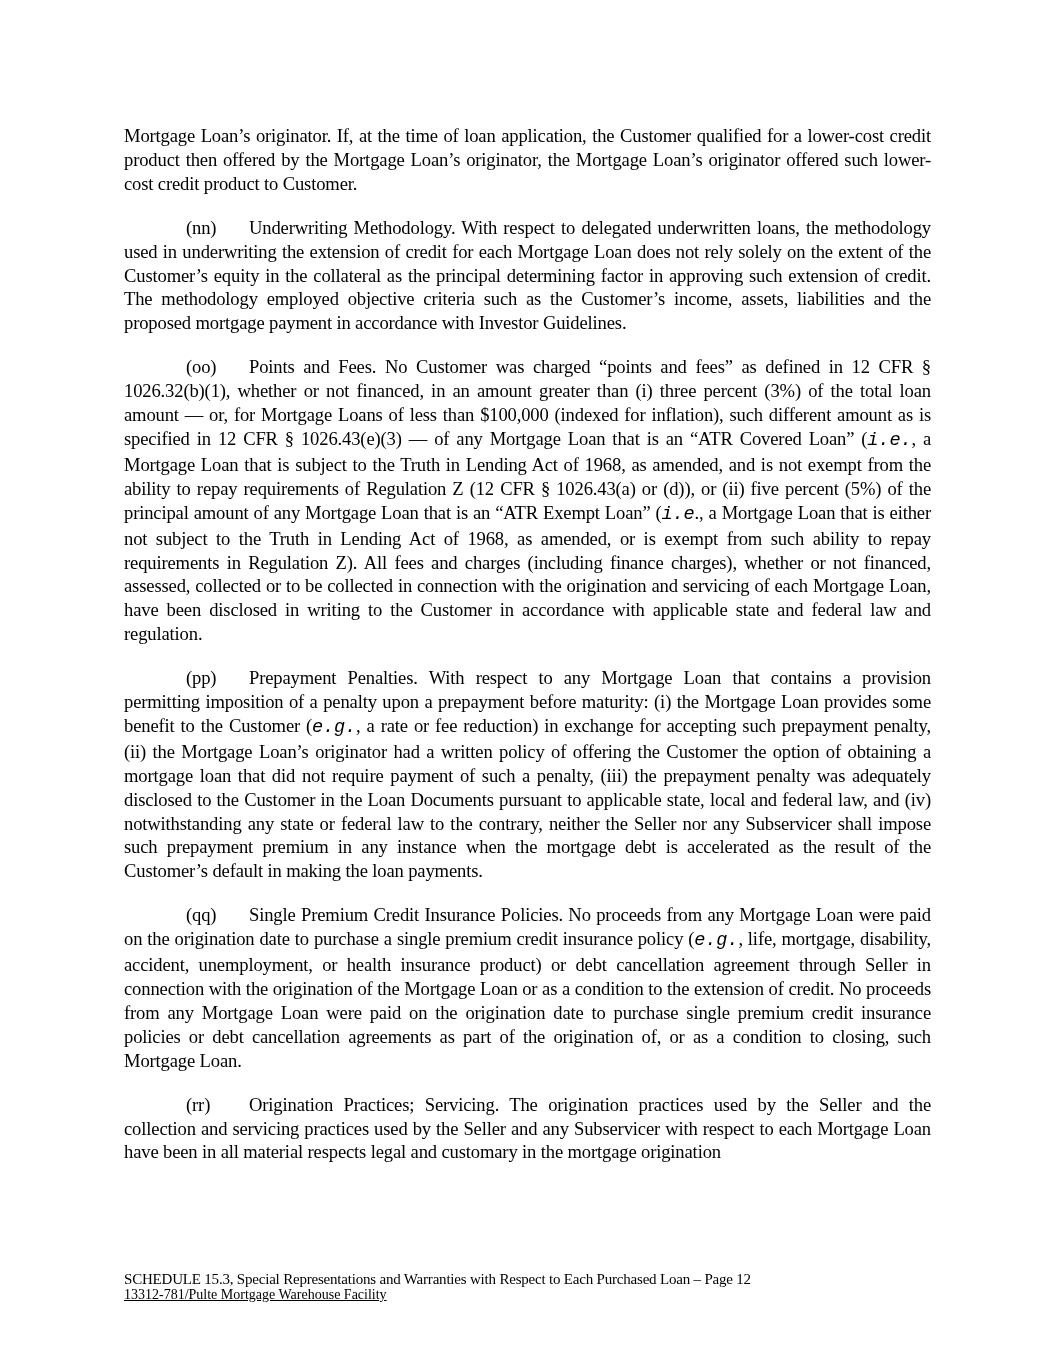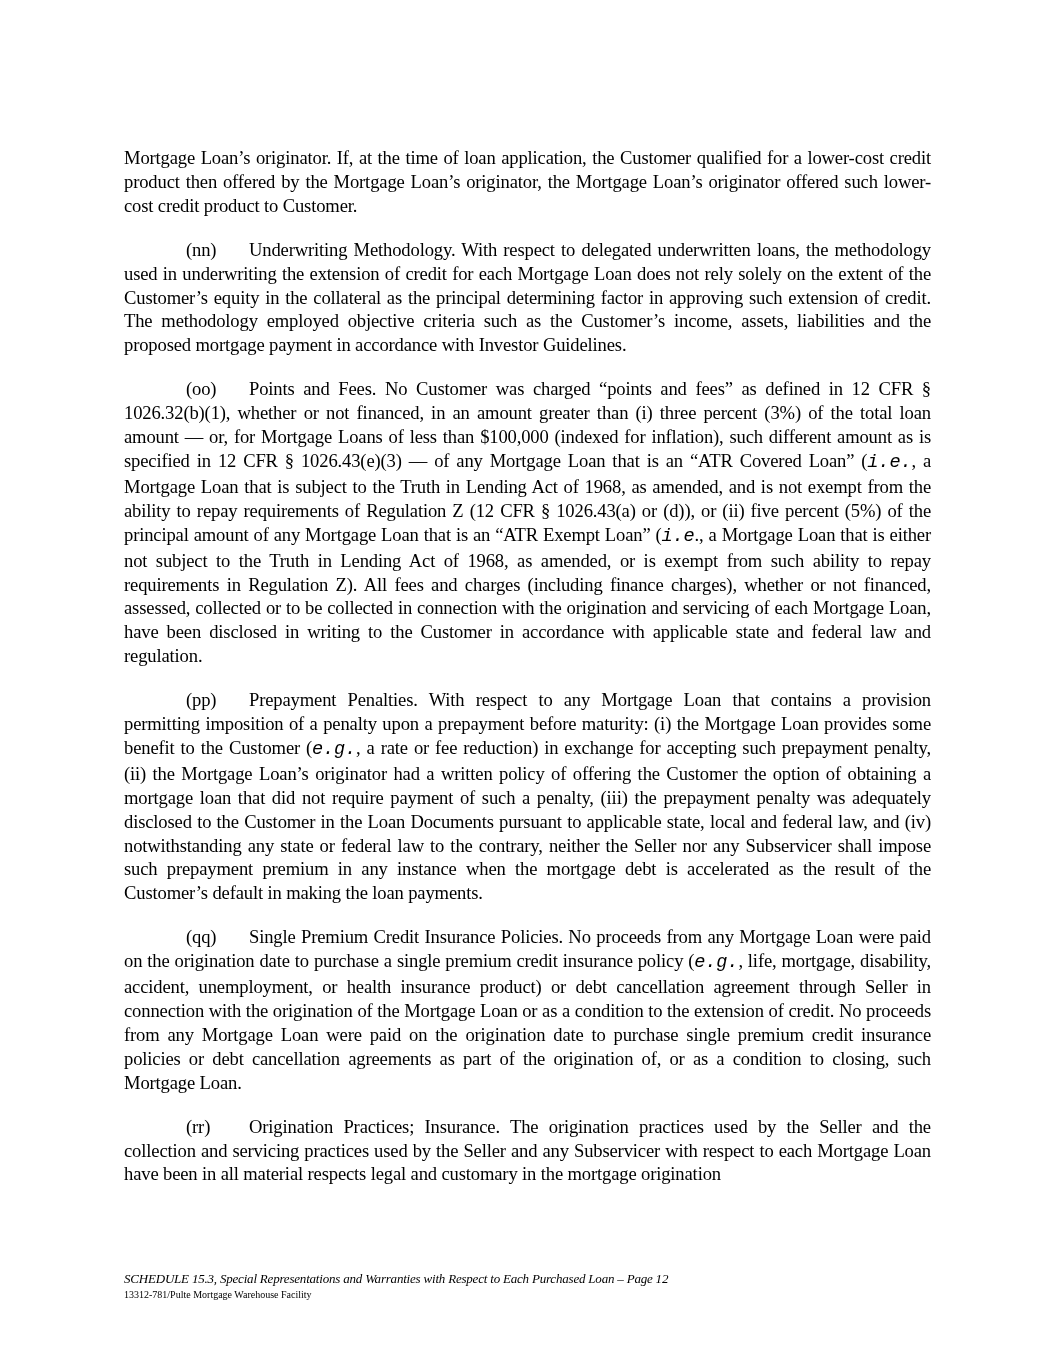--- a/index.html
+++ b/index.html
@@ -23,64 +23,63 @@
   }
   .para {
     font-size: 18.6px;
     line-height: 23.9px;
     text-align: justify;
     margin: 0 0 20px 0;
     letter-spacing: -0.15px;
   }
   .para.first {
     text-indent: 0;
-    margin-top: 22px;
   }
   .para .num {
     display: inline-block;
     width: 63px;
     padding-left: 62px;
     box-sizing: content-box;
   }
   .para .heading {
     text-underline-offset: 2px;
   }
   .para i { font-style: italic; font-family: Liberation Mono, monospace; }
   .footer {
     position: absolute;
     left: 124px;
     top: 1270px;
     width: 807px;
   }
   .footer .line1 {
-    font-size: 13px;
+    font-size: 15px;
     line-height: 18px;
     letter-spacing: -0.2px;
-    font-style: italic;
   }
   .footer .line2 {
-    font-size: 10px;
+    font-size: 14px;
     line-height: 14px;
+    text-decoration: underline;
   }
 </style>
 </head>
 <body>
 
 <div class="page">
 
   <p class="para first">Mortgage Loan’s originator.  If, at the time of loan application, the Customer qualified for a lower-cost credit product then offered by the Mortgage Loan’s originator, the Mortgage Loan’s originator offered such lower-cost credit product to Customer.</p>
 
   <p class="para"><span class="num">(nn)</span><span class="heading">Underwriting Methodology</span><span>.  With respect to delegated underwritten loans, the methodology used in underwriting the extension of credit for each Mortgage Loan does not rely solely on the extent of the Customer’s equity in the collateral as the principal determining factor in approving such extension of credit.  The methodology employed objective criteria such as the Customer’s income, assets, liabilities and the proposed mortgage payment in accordance with Investor Guidelines.</span></p>
 
   <p class="para"><span class="num">(oo)</span><span class="heading">Points and Fees</span><span>.  No Customer was charged “points and fees” as defined in 12 CFR § 1026.32(b)(1), whether or not financed, in an amount greater than (i) three percent (3%) of the total loan amount — or, for Mortgage Loans of less than $100,000 (indexed for inflation), such different amount as is specified in 12 CFR § 1026.43(e)(3) — of any Mortgage Loan that is an “ATR Covered Loan” (</span><i>i.e.</i><span>, a Mortgage Loan that is subject to the Truth in Lending Act of 1968, as amended, and is not exempt from the ability to repay requirements of Regulation Z (12 CFR § 1026.43(a) or (d)), or (ii) five percent (5%) of the principal amount of any Mortgage Loan that is an “ATR Exempt Loan” (</span><i>i.e</i><span>., a Mortgage Loan that is either not subject to the Truth in Lending Act of 1968, as amended, or is exempt from such ability to repay requirements in Regulation Z).  All fees and charges (including finance charges), whether or not financed, assessed, collected or to be collected in connection with the origination and servicing of each Mortgage Loan, have been disclosed in writing to the Customer in accordance with applicable state and federal law and regulation.</span></p>
 
   <p class="para"><span class="num">(pp)</span><span class="heading">Prepayment Penalties</span><span>.  With respect to any Mortgage Loan that contains a provision permitting imposition of a penalty upon a prepayment before maturity:  (i) the Mortgage Loan provides some benefit to the Customer (</span><i>e.g.</i><span>, a rate or fee reduction) in exchange for accepting such prepayment penalty, (ii) the Mortgage Loan’s originator had a written policy of offering the Customer the option of obtaining a mortgage loan that did not require payment of such a penalty, (iii) the prepayment penalty was adequately disclosed to the Customer in the Loan Documents pursuant to applicable state, local and federal law, and (iv) notwithstanding any state or federal law to the contrary, neither the Seller nor any Subservicer shall impose such prepayment premium in any instance when the mortgage debt is accelerated as the result of the Customer’s default in making the loan payments.</span></p>
 
   <p class="para"><span class="num">(qq)</span><span class="heading">Single Premium Credit Insurance Policies</span><span>.  No proceeds from any Mortgage Loan were paid on the origination date to purchase a single premium credit insurance policy (</span><i>e.g.</i><span>, life, mortgage, disability, accident, unemployment, or health insurance product) or debt cancellation agreement through Seller in connection with the origination of the Mortgage Loan or as a condition to the extension of credit.  No proceeds from any Mortgage Loan were paid on the origination date to purchase single premium credit insurance policies or debt cancellation agreements as part of the origination of, or as a condition to closing, such Mortgage Loan.</span></p>
 
-  <p class="para"><span class="num">(rr)</span><span class="heading">Origination Practices; Insurance</span><span>.  The origination practices used by the Seller and the collection and servicing practices used by the Seller and any Subservicer with respect to each Mortgage Loan have been in all material respects legal and customary in the mortgage origination</span></p>
+  <p class="para"><span class="num">(rr)</span><span class="heading">Origination Practices; Servicing</span><span>.  The origination practices used by the Seller and the collection and servicing practices used by the Seller and any Subservicer with respect to each Mortgage Loan have been in all material respects legal and customary in the mortgage origination</span></p>
 
 </div>
 
 <div class="footer">
   <div class="line1">SCHEDULE 15.3, Special Representations and Warranties with Respect to Each Purchased Loan – Page 12</div>
   <div class="line2">13312-781/Pulte Mortgage Warehouse Facility</div>
 </div>
 
 </body></html>

